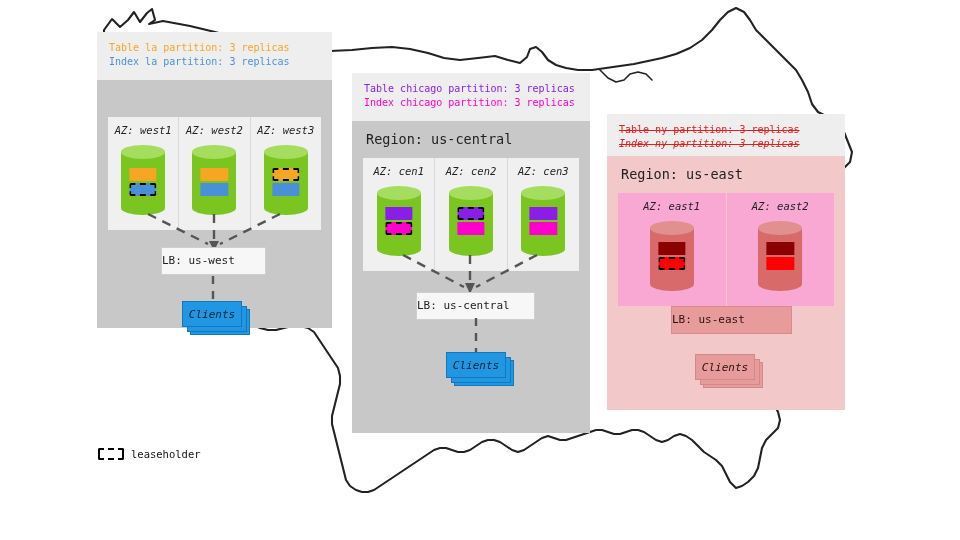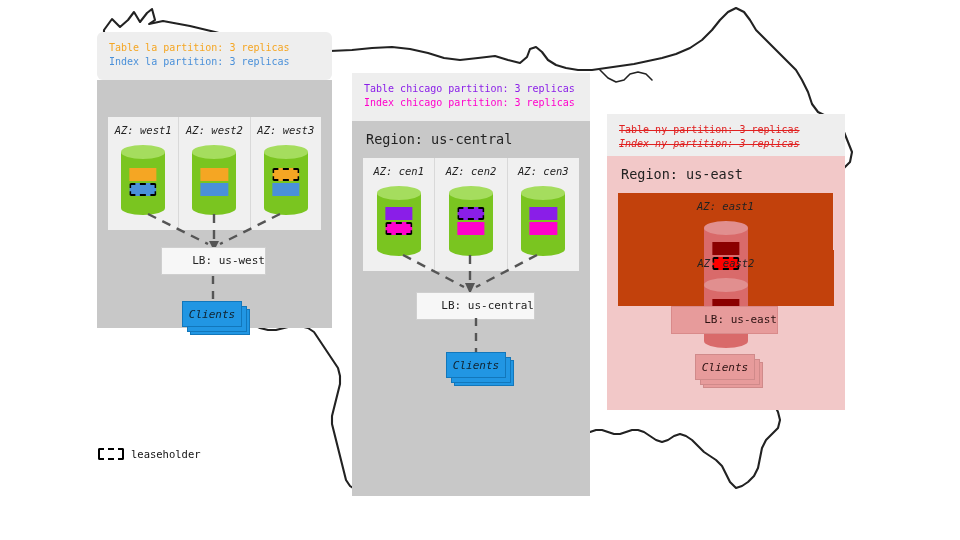--- a/index.html
+++ b/index.html
@@ -67,21 +67,21 @@
     width:62%;height:13px;box-sizing:border-box;
   }
   .band.lease{border:2px dashed #000;border-radius:2px;}
 
   
   .conn{position:absolute;pointer-events:none;overflow:visible;}
 
   
   .lb{
     position:absolute;background:#f7f7f7;border:1px solid #cfcfcf;
-    font-size:11px;color:#222;text-align:right;
+    font-size:11px;color:#222;text-align:left;
     line-height:26px;height:28px;box-sizing:border-box;letter-spacing:0px;
   }
   
   .clients{position:absolute;}
   .clients .sheet{position:absolute;box-sizing:border-box;}
   .clients .front{
     position:absolute;left:0;top:0;box-sizing:border-box;
     font-size:11px;text-align:center;line-height:26px;letter-spacing:0px;font-style:italic;
   }
 
@@ -136,21 +136,21 @@
          L154,194 L150,188 L146,182 L142,176 L138,170 L134,164 L130,158
          L126,152 L122,146 L118,140 L114,134 L110,128 L108,120 L108,112
          L110,104 L112,96 L112,88 L110,80 L108,72 L106,64 L104,56 L104,46 Z"></path>
 
     <path fill="none" stroke="#222222" stroke-width="1.9" stroke-linejoin="round" stroke-linecap="round" d="M792,150 L806,152 L818,156 L828,160 L836,163 L830,166 L818,164 L806,160 L796,156 L790,153 Z"></path>
 
     <path fill="none" stroke="#222222" stroke-width="1.6" stroke-linejoin="round" stroke-linecap="round" d="M600,70 L608,78 L616,82 L624,80 L630,74 L638,72 L646,74 L652,80"></path>
   </svg>
 
   <div class="region" id="region-us-west" style="left:97px;top:32px;width:235px;">
-    <div class="legend-box" style="height:48px;border-radius:6px;">
+    <div class="legend-box" style="height:48px;">
       <div class="legend-line" style="color:#f5a623;">Table la partition: 3 replicas</div>
       <div class="legend-line" style="color:#4a90d9;">Index la partition: 3 replicas</div>
     </div>
     <div class="region-body" style="height:248px;">
 
       <div class="az-strip" style="left:11px;top:37px;width:213px;height:113px;">
 
         <div class="az">
           <div class="az-label">AZ: west1</div>
           <div class="cyl-wrap" style="top:28px;width:44px;height:70px;">
@@ -212,21 +212,21 @@
         <div class="front" style="width:60px;height:26px;background:#2196e3;border:1.4px solid #1277bb;color:#10222e;">Clients</div>
       </div>
     </div>
   </div>
 
   <div class="region" id="region-us-central" style="left:352px;top:73px;width:238px;">
     <div class="legend-box" style="height:48px;">
       <div class="legend-line" style="color:#8a1ee8;">Table chicago partition: 3 replicas</div>
       <div class="legend-line" style="color:#ff00cc;">Index chicago partition: 3 replicas</div>
     </div>
-    <div class="region-body" style="height:375px;">
+    <div class="region-body" style="height:312px;">
       <div class="region-title">Region: us-central</div>
 
       <div class="az-strip" style="left:11px;top:37px;width:216px;height:113px;">
 
         <div class="az">
           <div class="az-label">AZ: cen1</div>
           <div class="cyl-wrap" style="top:28px;width:44px;height:70px;">
             <div class="cyl" style="width:44px;height:70px;">
               <div class="bot"></div>
                 <div class="body"></div>
@@ -288,21 +288,21 @@
   </div>
 
   <div class="region" id="region-us-east" style="left:607px;top:114px;width:238px;">
     <div class="legend-box" style="height:42px;">
       <div class="legend-line strike" style="color:#e02020;">Table ny partition: 3 replicas</div>
       <div class="legend-line strike" style="color:#e02020;font-style:italic;">Index ny partition: 3 replicas</div>
     </div>
     <div class="region-body" style="height:254px;background:#f2c8c8;">
       <div class="region-title">Region: us-east</div>
 
-      <div class="az-strip" style="left:11px;top:37px;width:216px;height:113px;background:#c2410c;flex-direction:column;">
+      <div class="az-strip" style="left:11px;top:37px;width:216px;height:113px;background:#f9a8d4;">
 
         <div class="az" style="border-right-color:#f2cccc;">
           <div class="az-label">AZ: east1</div>
           <div class="cyl-wrap" style="top:28px;width:44px;height:70px;">
             <div class="cyl" style="width:44px;height:70px;">
               <div class="bot" style="background:#d96a6a;"></div>
               <div class="body" style="background:#d96a6a;"></div>
               <div class="top" style="background:#e18f8f;"></div>
               <div class="band" style="top:21px;background:#8b0000;"></div>
               <div class="band lease" style="top:36px;background:#ff0000;"></div>
@@ -318,21 +318,21 @@
               <div class="body" style="background:#d96a6a;"></div>
               <div class="top" style="background:#e18f8f;"></div>
               <div class="band" style="top:21px;background:#8b0000;"></div>
               <div class="band" style="top:36px;background:#ff0000;"></div>
             </div>
           </div>
         </div>
 
       </div>
 
-      <div class="lb" style="left:64px;top:150px;width:107px;background:#e79b9b;border-color:#d98a8a;color:#2b1111;">LB: us-east</div>
+      <div class="lb" style="left:64px;top:150px;width:121px;background:#e79b9b;border-color:#d98a8a;color:#2b1111;">LB: us-east</div>
 
       <div class="clients" style="left:88px;top:198px;width:72px;height:34px;">
         <div class="sheet" style="left:8px;top:8px;width:60px;height:26px;background:#e79b9b;border:1.4px solid #d08a8a;"></div>
         <div class="sheet" style="left:5px;top:5px;width:60px;height:26px;background:#e79b9b;border:1.4px solid #d08a8a;"></div>
         <div class="front" style="width:60px;height:26px;background:#e79b9b;border:1.4px solid #d08a8a;color:#2b1111;">Clients</div>
       </div>
     </div>
   </div>
 
   <div id="leaseholder-legend">

